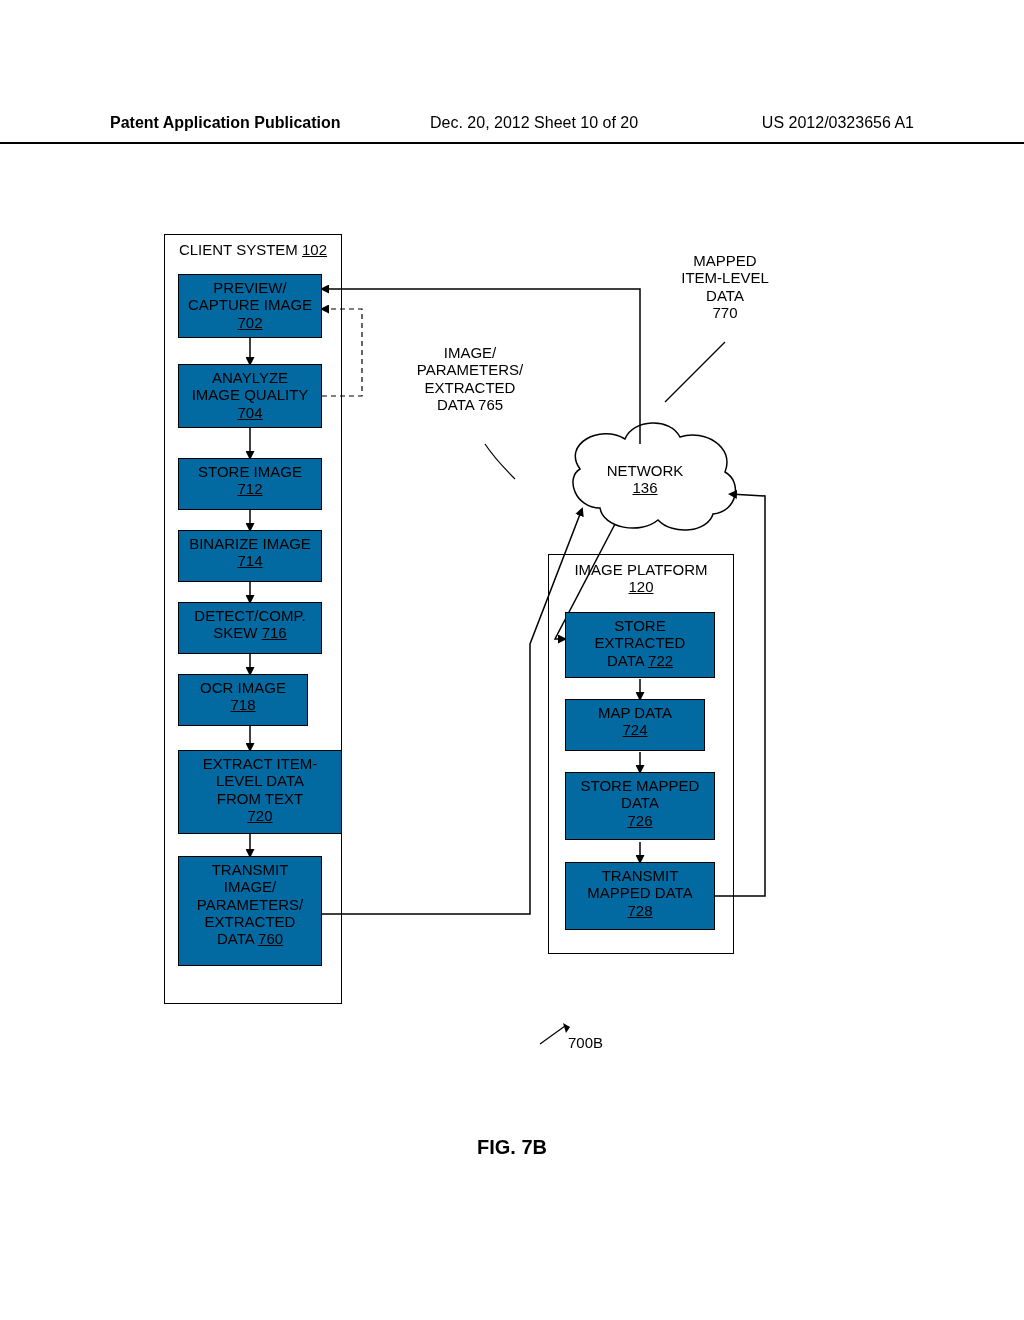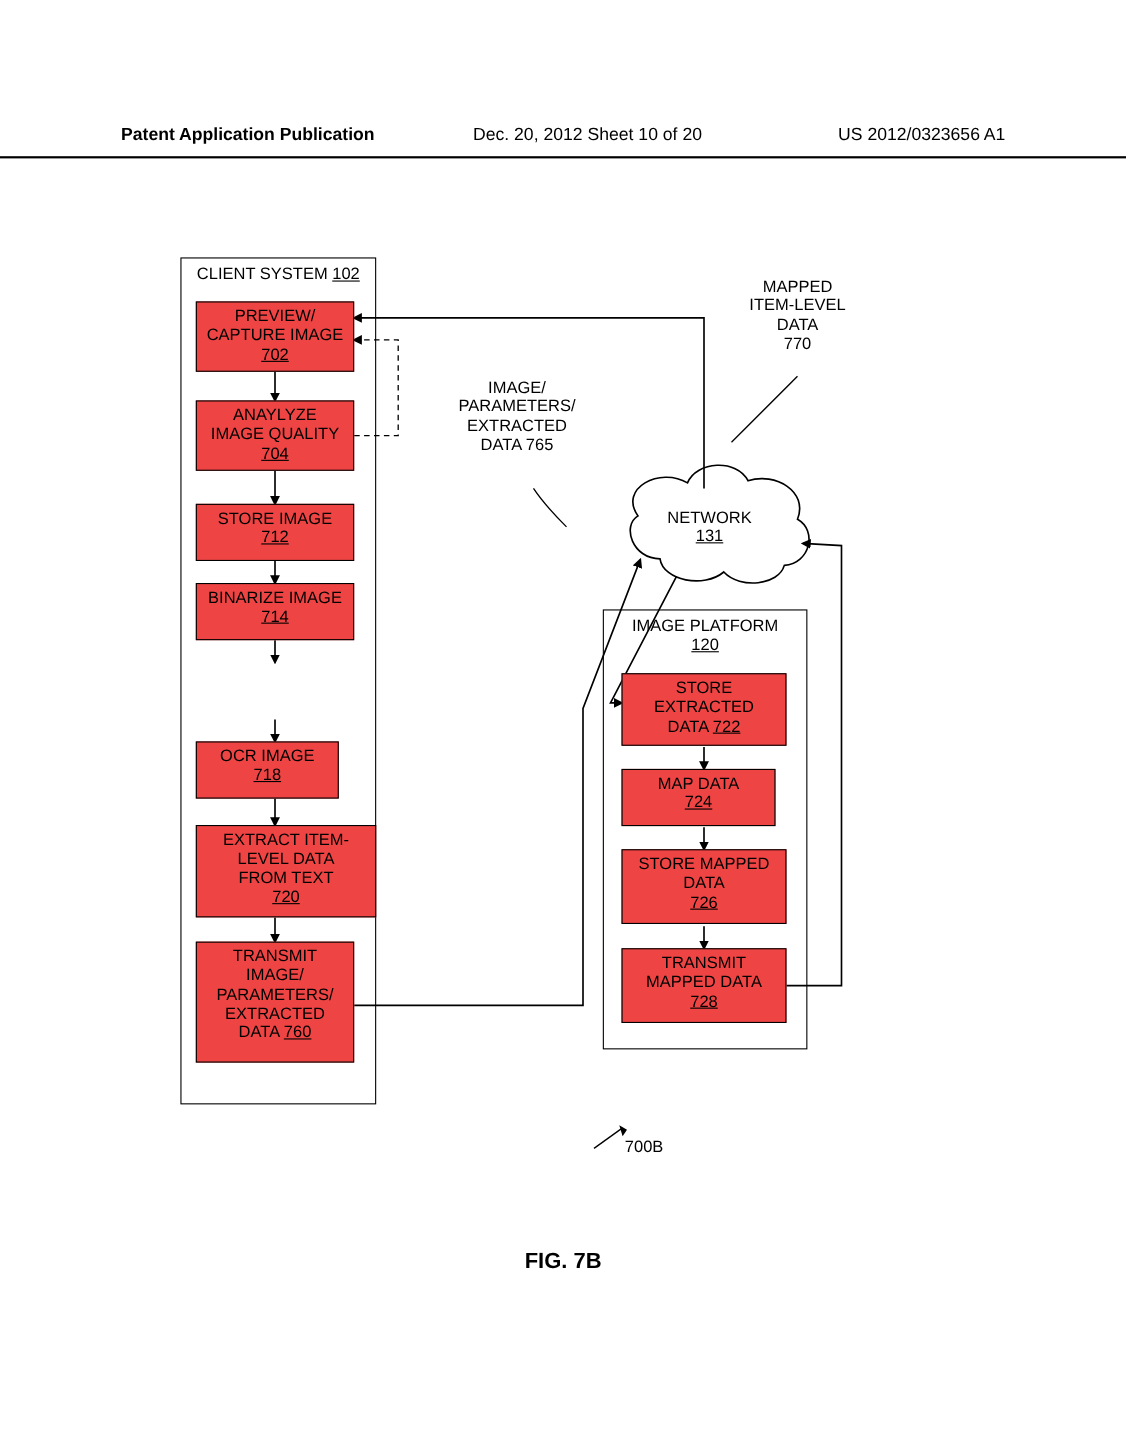--- a/index.html
+++ b/index.html
@@ -60,21 +60,21 @@
     width: 730px;
     height: 870px;
   }
   .box {
     position: absolute;
     border: 1.5px solid #000;
     text-align: center;
     font-size: 15px;
     line-height: 1.15;
     padding: 4px 2px;
-    background: #ef4444;
+    background: #0369a1;
   }
   .ref { text-decoration: underline; }
   .ref-inline { text-decoration: underline; }
   .container {
     position: absolute;
     border: 1.5px solid #000;
   }
   .container-title {
     text-align: center;
     font-size: 15px;
@@ -177,39 +177,43 @@
     <div class="box" style="left:28px; top:224px; width:144px; height:52px;">
       <span>STORE IMAGE</span><br>
       <span class="ref">712</span>
     </div>
 
     <div class="box" style="left:28px; top:296px; width:144px; height:52px;">
       <span>BINARIZE IMAGE</span><br>
       <span class="ref">714</span>
     </div>
 
+    <div class="box" style="left:28px; top:368px; width:144px; height:52px;">
+      <span>DETECT/COMP.<br>SKEW</span>
+      <span class="ref-inline">716</span>
+    </div>
 
     <div class="box" style="left:28px; top:440px; width:130px; height:52px;">
       <span>OCR IMAGE</span><br>
       <span class="ref">718</span>
     </div>
 
     <div class="box" style="left:28px; top:516px; width:164px; height:84px;">
       <span>EXTRACT ITEM-<br>LEVEL DATA<br>FROM TEXT</span><br>
       <span class="ref">720</span>
     </div>
 
     <div class="box" style="left:28px; top:622px; width:144px; height:110px;">
       <span>TRANSMIT<br>IMAGE/<br>PARAMETERS/<br>EXTRACTED<br>DATA</span>
       <span class="ref-inline">760</span>
     </div>
 
     <div class="cloud" style="left:450px; top:228px; width:90px;">
       <span>NETWORK</span><br>
-      <span class="ref">131</span>
+      <span class="ref">136</span>
     </div>
 
     <div class="container" style="left:398px; top:320px; width:186px; height:400px;">
       <div class="container-title">
         <span>IMAGE PLATFORM</span><br>
         <span class="ref">120</span>
       </div>
     </div>
 
     <div class="box" style="left:415px; top:378px; width:150px; height:66px;">

